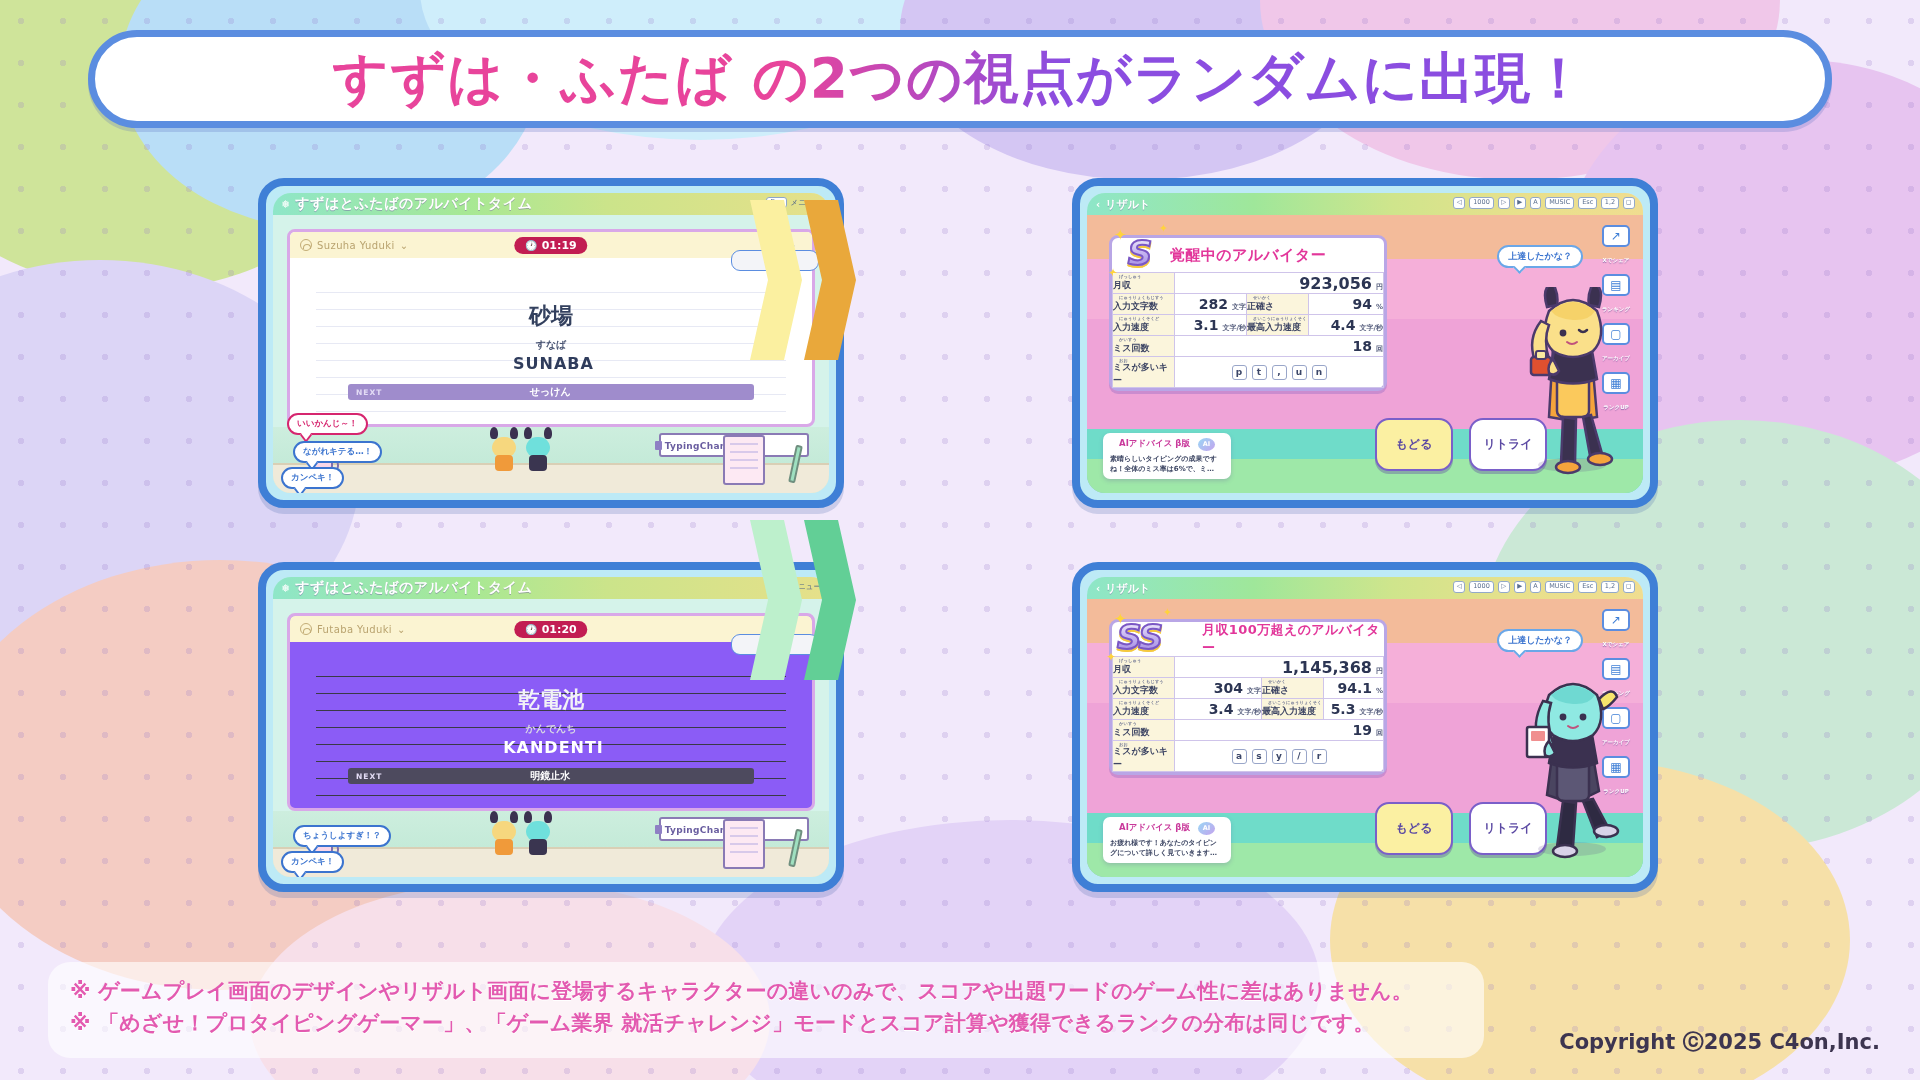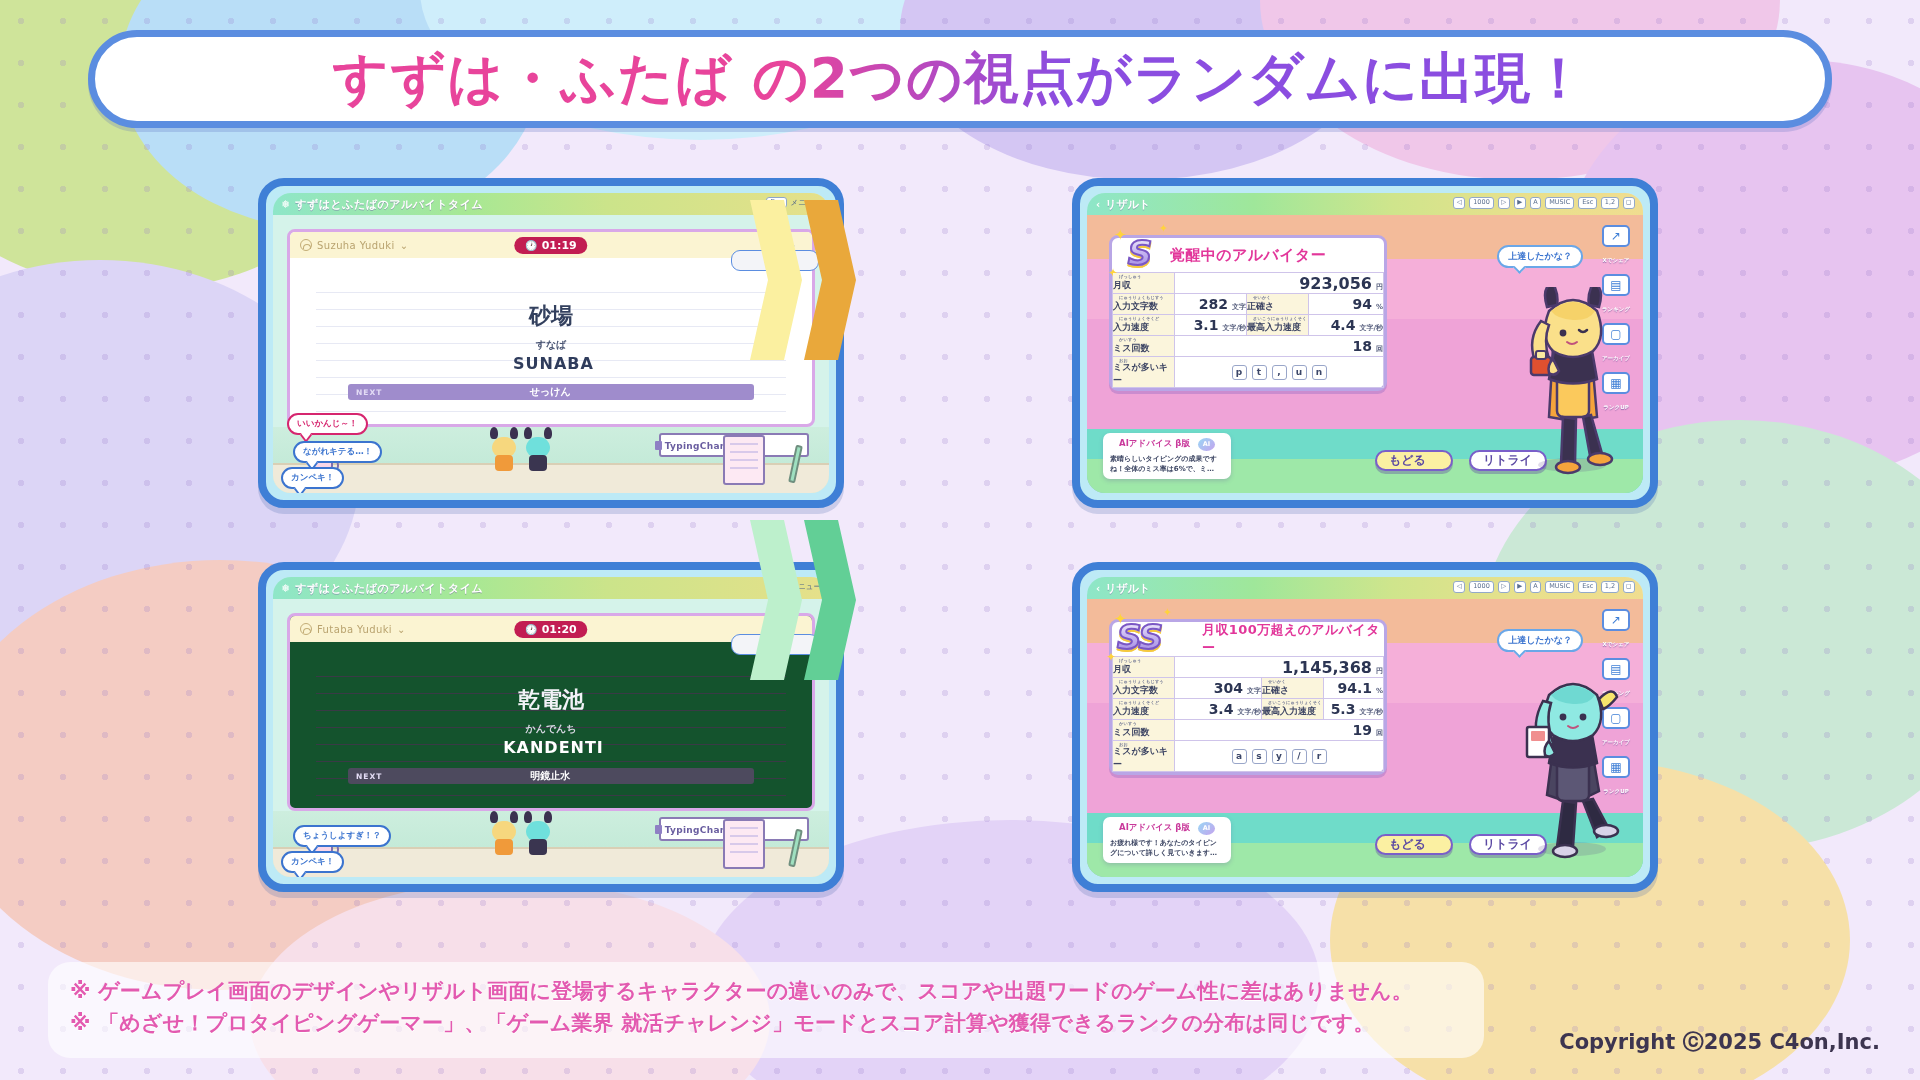--- a/index.html
+++ b/index.html
@@ -43,21 +43,21 @@
     z-index:4;
   }
   .panel-inner { position:absolute; inset:7px; border-radius:18px; overflow:hidden; background:#cdf2fa; }
 
   
   .game-topbar {
     position:absolute; left:0; right:0; top:0; height:22px;
     background:linear-gradient(90deg,#8ee6c8 0%,#a7e894 35%,#cbe48a 60%,#e6e08a 100%);
     display:flex; align-items:center; padding:0 8px; gap:5px;
   }
-  .game-topbar .tb-title { font-size:11px; font-weight:bold; color:#fff; letter-spacing:.5px; text-shadow:0 1px 0 rgba(110,90,160,.45); }
+  .game-topbar .tb-title { font-size:14px; font-weight:bold; color:#fff; letter-spacing:.5px; text-shadow:0 1px 0 rgba(110,90,160,.45); }
   .snow-icon { font-size:11px; color:#fff; }
   .esc-chip {
     position:absolute; right:8px; top:4px; display:flex; align-items:center; gap:3px;
   }
   .esc-key {
     background:#fff; border:1px solid #8fa7c9; border-radius:3px;
     font-size:7px; color:#5b6f90; padding:1px 4px; line-height:1;
   }
   .esc-label { font-size:7.5px; color:#4e6488; }
 
@@ -94,21 +94,21 @@
   .word-kana { position:absolute; left:0; right:0; top:62px; text-align:center; font-size:10px; font-weight:bold; color:#4a5573; }
   .word-roma { position:absolute; left:5px; right:0; top:78px; text-align:center; font-size:16px; font-weight:bold; color:#2f3c5c; letter-spacing:1px; }
   .next-bar {
     position:absolute; left:32px; right:32px; top:108px; height:16px; background:#9f8ccc;
     border-radius:3px; display:flex; align-items:center; padding:0 8px;
   }
   .next-tag { font-size:7.5px; color:#e3dcf5; letter-spacing:1px; font-weight:bold; }
   .next-word { flex:1; text-align:center; font-size:10px; color:#fff; font-weight:bold; margin-right:28px;}
 
   
-  .dark .app-win { background:#14532d; border-color:#d9a8e8; }
+  .dark .app-win { background:#8b5cf6; border-color:#d9a8e8; }
   .dark .tline { border-bottom:1px solid #3a3a46; }
   .dark .word-main { color:#f2f2f7; }
   .dark .word-kana { color:#d9d9e4; }
   .dark .word-roma { color:#fff; }
   .dark .next-bar { background:#4d4a5e; }
 
   
   .desk {
     position:absolute; left:0; right:0; bottom:0; height:66px;
     background:linear-gradient(180deg,#cdeede 0%,#c4ead8 55%,#bfe6d3 100%);
@@ -196,21 +196,21 @@
     border-radius:7px; padding:5px 7px; box-shadow:0 2px 4px rgba(100,80,160,.25);
   }
   .ai-head { display:flex; align-items:center; justify-content:center; gap:8px; margin-bottom:3px; }
   .ai-title { font-size:8.5px; font-weight:bold; color:#c9399b; }
   .ai-badge { width:17px; height:13px; border-radius:50%; background:linear-gradient(135deg,#9ad7f5,#c4a3ee);
               color:#fff; font-size:6.5px; font-weight:bold; display:flex; align-items:center; justify-content:center; }
   .ai-text { font-size:7px; line-height:1.45; color:#3d4663; font-weight:bold; }
 
   .btn-row { position:absolute; right:96px; bottom:22px; display:flex; gap:16px; }
   .rbtn {
-    min-width:78px; border-radius:14px; padding:0 12px;
+    min-width:78px; text-align:center; border-radius:14px; padding:16px 12px;
     font-size:12px; font-weight:bold; border:2.5px solid #7a5fc9;
     box-shadow:0 3px 0 rgba(90,60,160,.35);
   }
   .rbtn.yellow { background:#fbf0a2; color:#5b49a3; }
   .rbtn.white  { background:#fff; color:#5b49a3; }
 
   .right-rail { position:absolute; right:6px; top:10px; width:42px; display:flex; flex-direction:column; gap:8px; align-items:center; }
   .rail-item { width:36px; text-align:center; }
   .rail-icon { width:28px; height:22px; margin:0 auto; background:#fff; border:2px solid #5b8de0; border-radius:5px;
                display:flex; align-items:center; justify-content:center; font-size:12px; color:#3f7fd6; }

